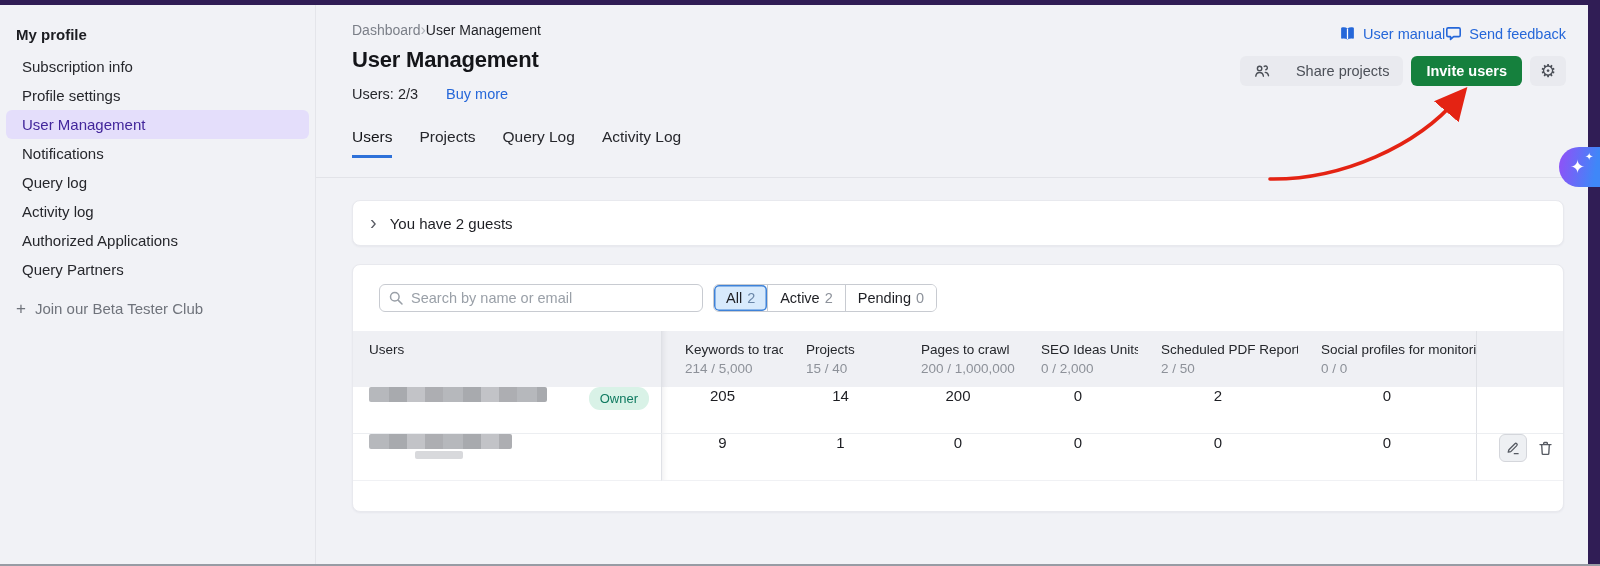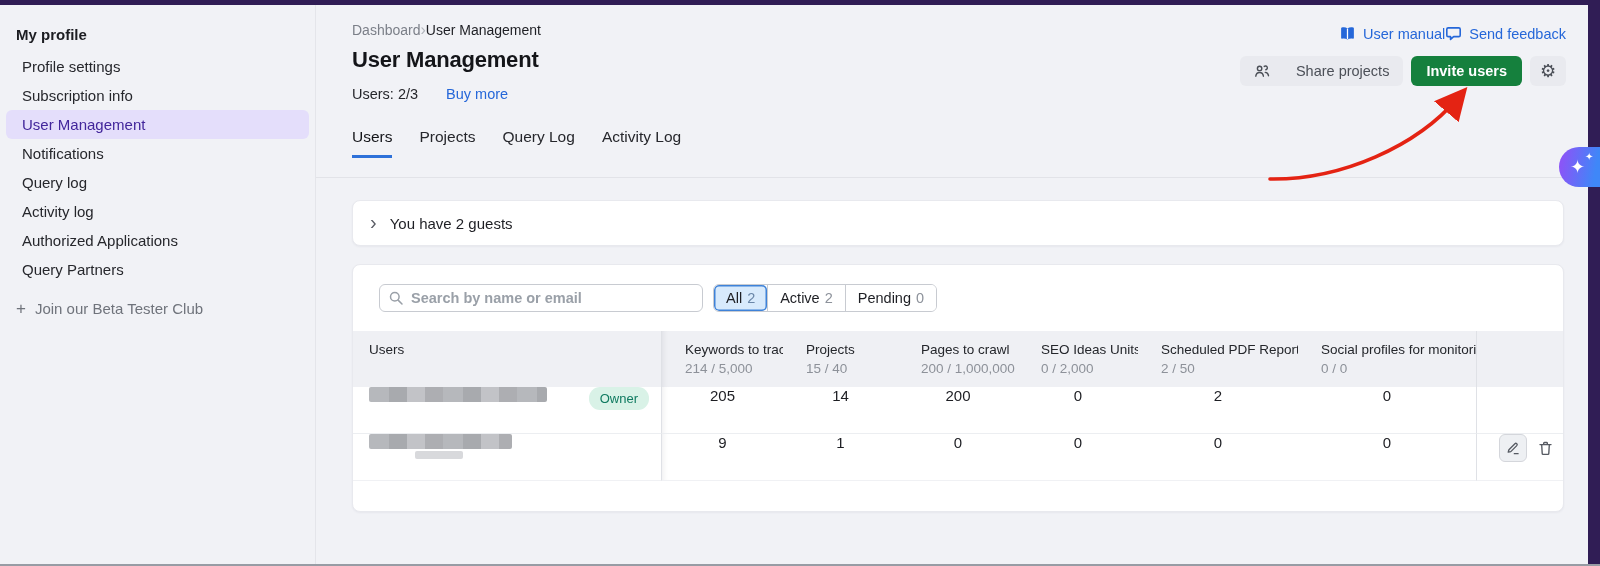--- a/index.html
+++ b/index.html
@@ -53,21 +53,21 @@
   
   .card { position:absolute; left:36px; width:1212px; background:#fff; border:1px solid #e8e9ee; border-radius:8px; box-shadow:0 1px 2px rgba(40,40,70,.05); }
   .guests-card { top:195px; height:46px; display:flex; align-items:center; padding-left:17px; gap:13px; cursor:pointer; }
   .guests-chevron { font-size:20px; line-height:1; color:#5b5e66; transform:translateY(-1px); }
   .guests-text { font-size:15px; color:#1e1f24; }
   .main-card { top:259px; padding-bottom:30px; overflow:hidden; }
 
   
   .toolbar { display:flex; align-items:center; padding:19px 16px 19px 26px; }
   .search-box { position:relative; width:324px; }
-  .search-box input { width:324px; height:28px; border:1px solid #c8cbd1; border-radius:6px; padding:0 10px 0 31px; font-family:inherit; font-size:14.5px; color:#1e1f24; background:#fff; outline:none;font-weight:bold; }
+  .search-box input { width:324px; height:28px; border:1px solid #c8cbd1; border-radius:6px; padding:0 10px 0 31px; font-family:inherit; font-size:14.5px; color:#1e1f24; background:#fff; outline:none; }
   .search-box input::placeholder { color:#9aa0a8; }
   .search-box svg { position:absolute; left:9px; top:6px; }
   .seg { display:inline-flex; margin-left:10px; height:28px; border:1px solid #c8cbd1; border-radius:6px; background:#fff; overflow:hidden; }
   .seg-btn { display:flex; align-items:center; padding:0 12px; font-size:14.5px; color:#1e1f24; cursor:pointer; background:#fff; border:none; font-family:inherit; gap:5px; }
   .seg-btn + .seg-btn { border-left:1px solid #c8cbd1; }
   .seg-btn .cnt { color:#8d929b; }
   .seg-btn.active { background:#d8eafc; box-shadow:inset 0 0 0 1.5px #3e82d8; border-radius:5px; }
   .seg-btn.active .cnt { color:#6a86a8; }
 
   
@@ -95,22 +95,22 @@
 </head>
 <body>
 
 <div class="screen">
   <div class="frame-top"></div>
   <div class="frame-right"></div>
   <div class="frame-bottom"></div>
 
   <aside class="sidebar">
     <div class="sb-title">My profile</div>
+    <div class="sb-item"><span>Subscription info</span></div>
     <div class="sb-item"><span>Profile settings</span></div>
-    <div class="sb-item"><span>Subscription info</span></div>
     <div class="sb-item active"><span>User Management</span></div>
     <div class="sb-item"><span>Notifications</span></div>
     <div class="sb-item"><span>Query log</span></div>
     <div class="sb-item"><span>Activity log</span></div>
     <div class="sb-item"><span>Authorized Applications</span></div>
     <div class="sb-item"><span>Query Partners</span></div>
     <div class="sb-beta">
       <span class="plus">+</span>
       <span>Join our Beta Tester Club</span>
     </div>

